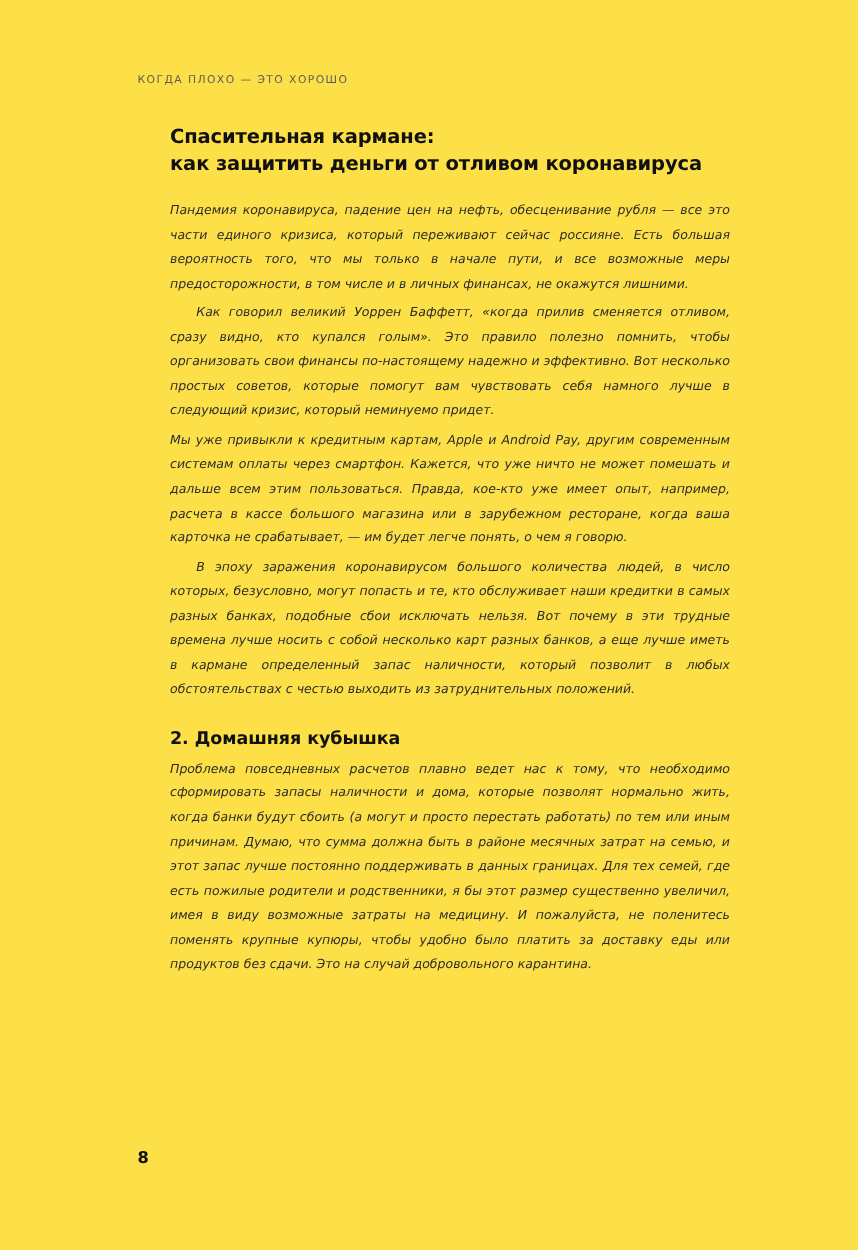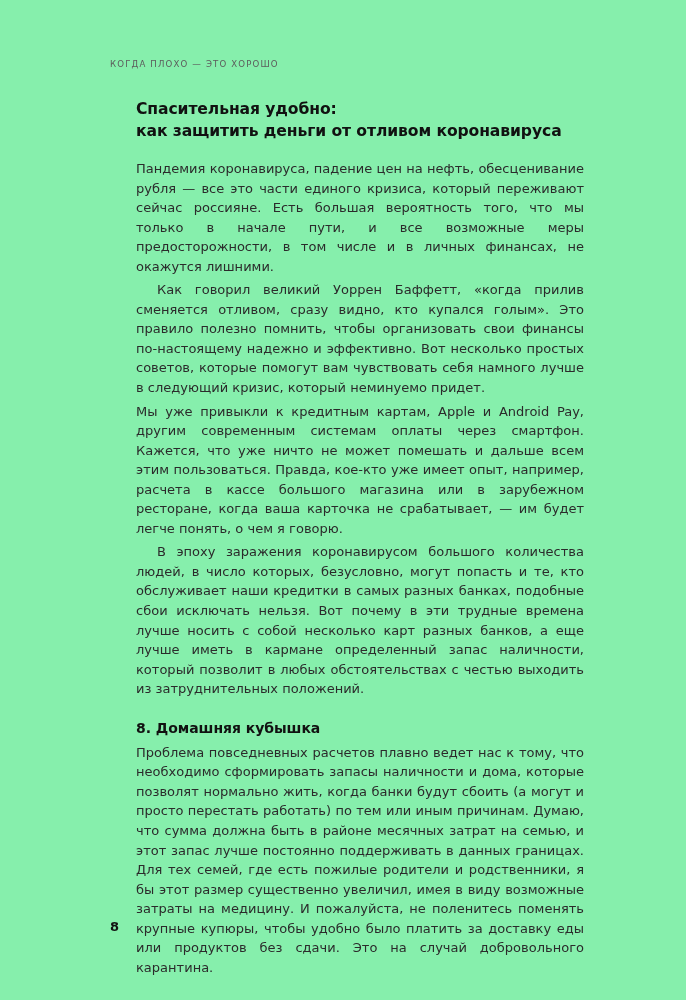--- a/index.html
+++ b/index.html
@@ -12,21 +12,21 @@
     height: 1000px;
     font-family: "DejaVu Sans", "Liberation Sans", sans-serif;
     color: #1a1a1a;
     -webkit-font-smoothing: antialiased;
   }
 
   .page {
     position: relative;
     width: 686px;
     height: 1000px;
-    background: #86efac;
+    background: #fde047;
     overflow: hidden;
     box-sizing: border-box;
   }
 
   
   .running-head {
     position: absolute;
     left: 110px;
     top: 59px;
     font-size: 8.6px;
@@ -52,27 +52,28 @@
     color: #111111;
     letter-spacing: -0.1px;
     margin: 0 0 17px 0;
   }
   .article-title .tline {
     display: block;
   }
 
   p.body-text {
     margin: 0;
-    font-size: 13px;
+    font-size: 10px;
     line-height: 19.55px;
     color: #2b2b2b;
     text-align: justify;
     text-justify: inter-word;
     letter-spacing: 0.01px;
     hyphens: manual;
+    font-style: italic;
   }
   p.body-text.indent {
     text-indent: 21px;
   }
 
   h2.section-head {
     margin: 19px 0 5px 0;
     font-size: 14px;
     font-weight: 700;
     line-height: 20px;
@@ -98,34 +99,34 @@
 </head>
 <body>
 
 <div class="page">
 
   <div class="running-head">КОГДА ПЛОХО — ЭТО ХОРОШО</div>
 
   <div class="content">
 
     <h1 class="article-title">
-      <span class="tline">Спасительная удобно:</span>
+      <span class="tline">Спасительная кармане:</span>
       <span class="tline">как защитить деньги от отливом коронавируса</span>
     </h1>
 
     <p class="body-text">Пандемия коронавируса, падение цен на нефть, обесценивание рубля — все это части единого кризиса, который переживают сейчас россияне. Есть большая вероятность того, что мы только в начале пути, и все возможные меры предосторожности, в том числе и в личных финансах, не окажутся лишними.</p>
 
     <p class="body-text indent">Как говорил великий Уоррен Баффетт, «когда прилив сменяется отливом, сразу видно, кто купался голым». Это правило полезно помнить, чтобы организовать свои финансы по-настоящему надежно и эффективно. Вот несколько простых советов, которые помогут вам чувствовать себя намного лучше в следующий кризис, который неминуемо придет.</p>
 
 
     <p class="body-text">Мы уже привыкли к кредитным картам, Apple и Android Pay, другим современным системам оплаты через смартфон. Кажется, что уже ничто не может помешать и дальше всем этим пользоваться. Правда, кое-кто уже имеет опыт, например, расчета в кассе большого магазина или в зарубежном ресторане, когда ваша карточка не срабатывает, — им будет легче понять, о чем я говорю.</p>
 
     <p class="body-text indent">В эпоху заражения коронавирусом большого количества людей, в число которых, безусловно, могут попасть и те, кто обслуживает наши кредитки в самых разных банках, подобные сбои исключать нельзя. Вот почему в эти трудные времена лучше носить с собой несколько карт разных банков, а еще лучше иметь в кармане определенный запас наличности, который позволит в любых обстоятельствах с честью выходить из затруднительных положений.</p>
 
-    <h2 class="section-head">8. Домашняя кубышка</h2>
+    <h2 class="section-head">2. Домашняя кубышка</h2>
 
     <p class="body-text">Проблема повседневных расчетов плавно ведет нас к тому, что необходимо сформировать запасы наличности и дома, которые позволят нормально жить, когда банки будут сбоить (а могут и просто перестать работать) по тем или иным причинам. Думаю, что сумма должна быть в районе месячных затрат на семью, и этот запас лучше постоянно поддерживать в данных границах. Для тех семей, где есть пожилые родители и родственники, я бы этот размер существенно увеличил, имея в виду возможные затраты на медицину. И пожалуйста, не поленитесь поменять крупные купюры, чтобы удобно было платить за доставку еды или продуктов без сдачи. Это на случай добровольного карантина.</p>
 
   </div>
 
   <div class="folio">8</div>
 
 </div>
 
 </body></html>

